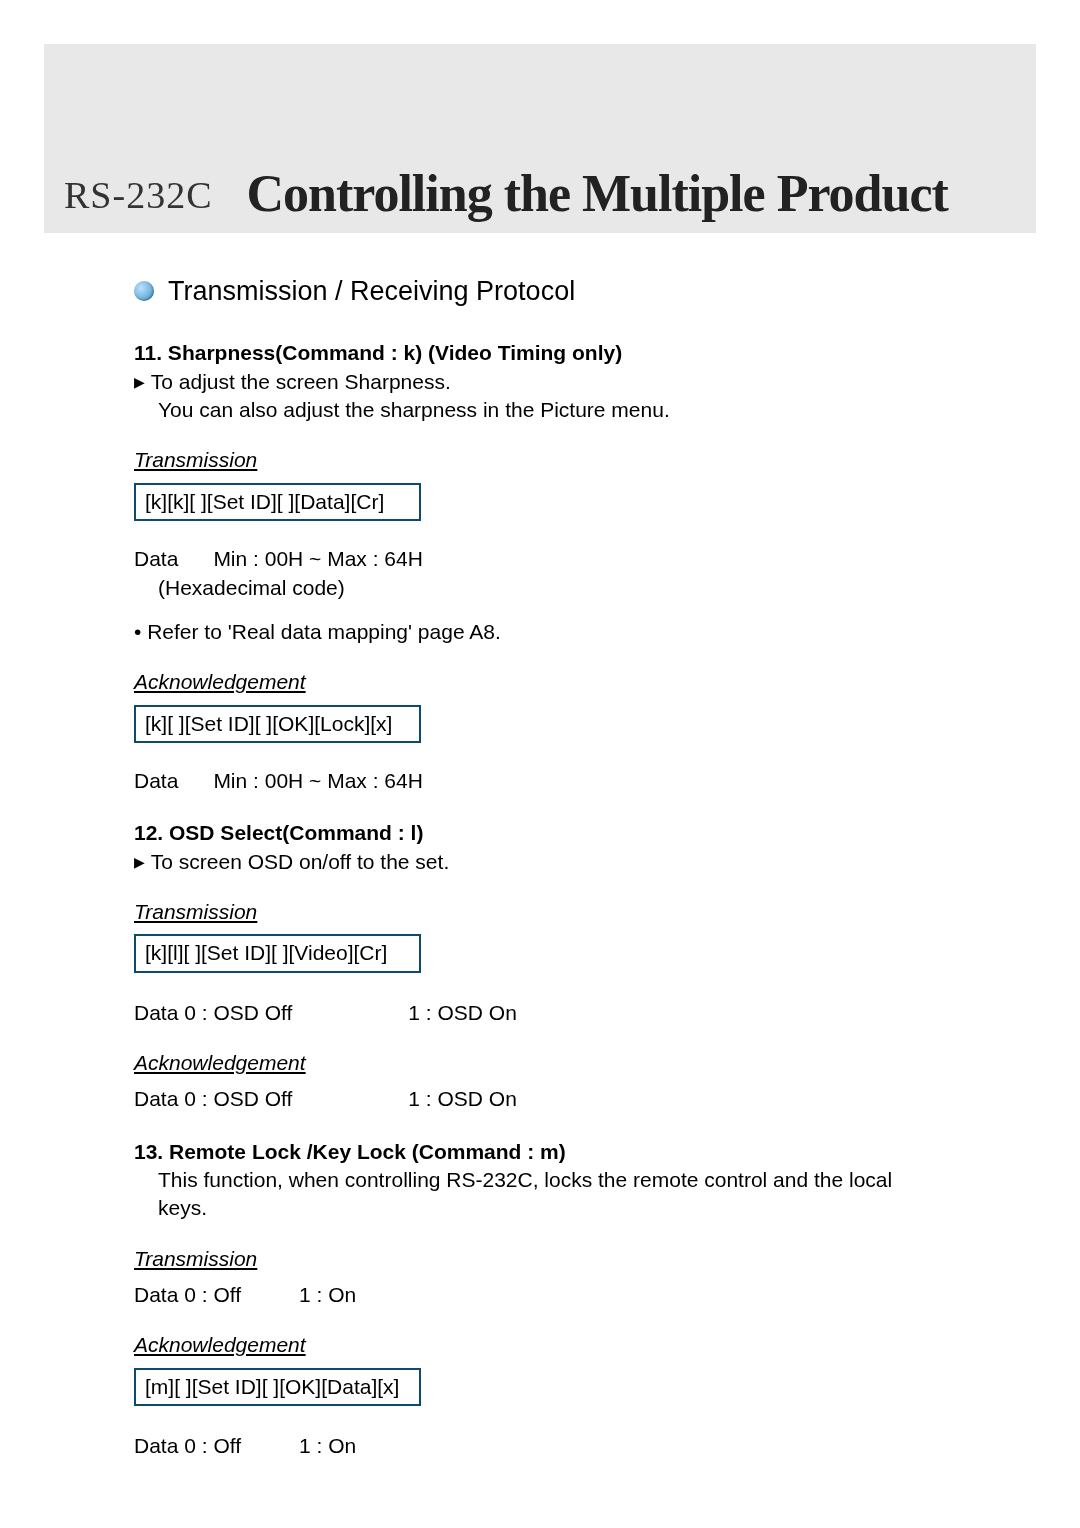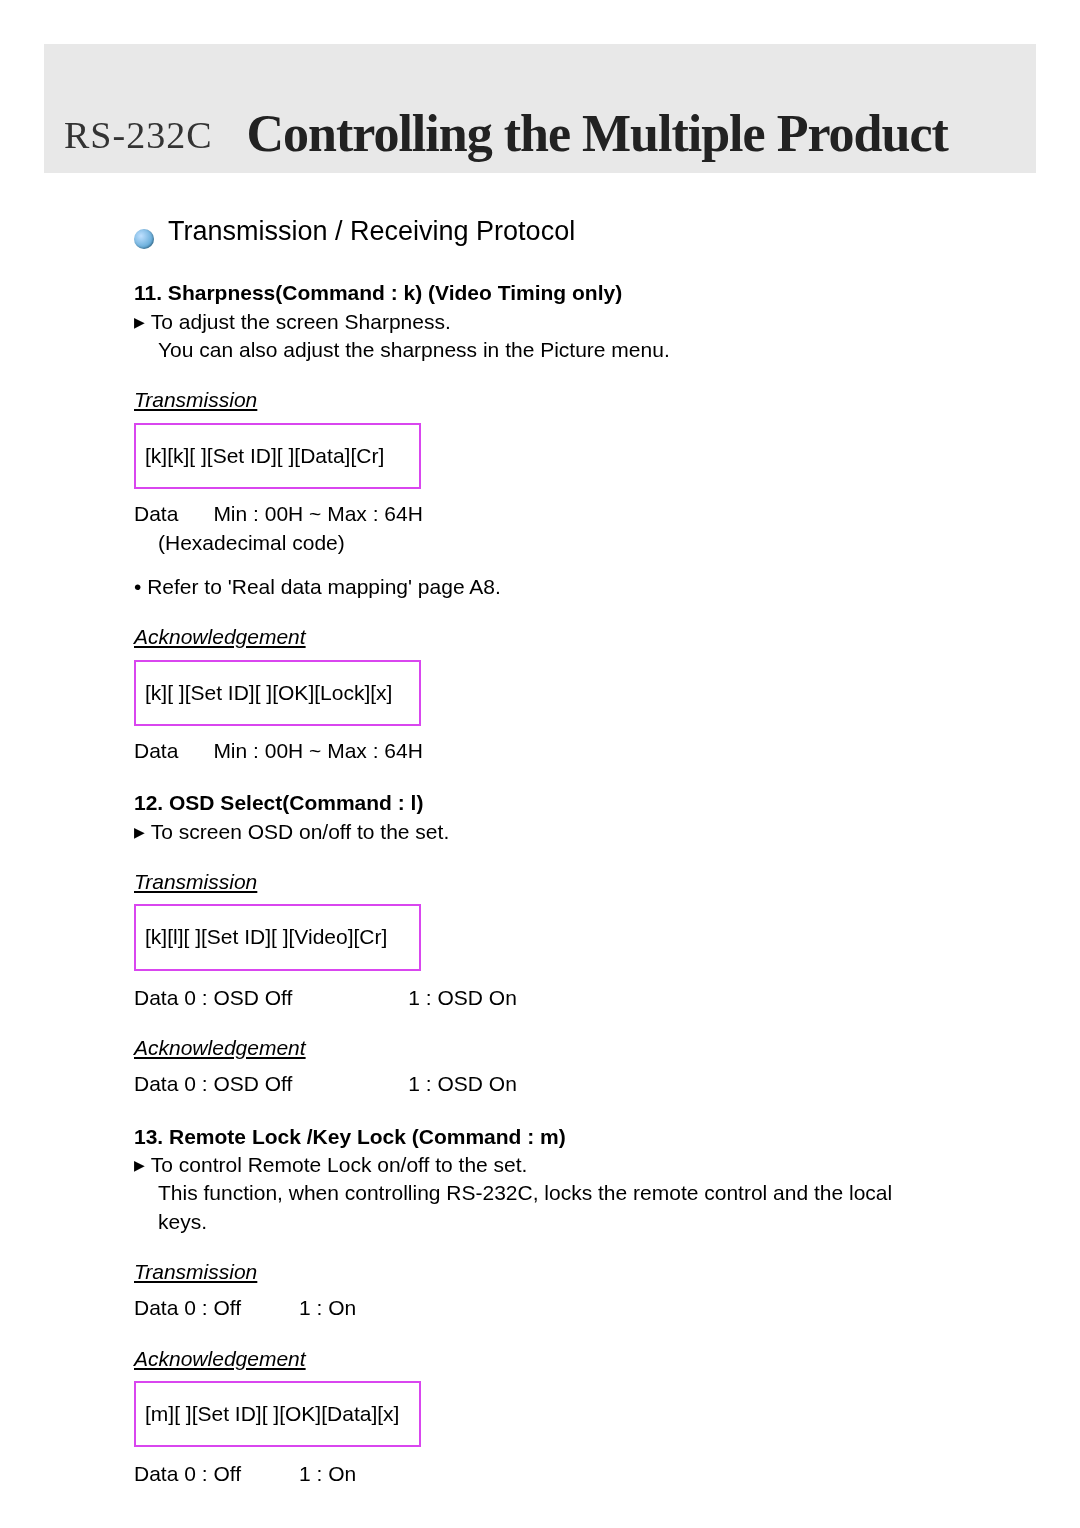--- a/index.html
+++ b/index.html
@@ -11,21 +11,21 @@
     width: 1080px;
   }
   .page {
     padding: 44px 44px 60px 44px;
     background: #fff;
   }
   .header {
     background: #e8e8e8;
     display: flex;
     align-items: flex-end;
-    padding: 60px 20px 10px 20px;
+    padding: 120px 20px 10px 20px;
     margin-bottom: 40px;
   }
   .header-sub {
     font-family: "Times New Roman", Times, serif;
     font-size: 38px;
     color: #333;
     letter-spacing: 1px;
     padding-bottom: 6px;
     white-space: nowrap;
   }
@@ -38,21 +38,21 @@
     margin-left: 34px;
     white-space: nowrap;
   }
   .content {
     padding: 0 90px 0 90px;
     font-size: 21px;
     line-height: 1.35;
   }
   .section-title-row {
     display: flex;
-    align-items: flex-end;
+    align-items: center;
     margin-bottom: 30px;
   }
   .bullet-big {
     width: 20px;
     height: 20px;
     border-radius: 50%;
     background: radial-gradient(circle at 35% 35%, #bfe0ff 0%, #5fa8d6 70%, #2c6b94 100%);
     box-shadow: inset -1px -1px 2px rgba(0,0,0,0.3);
     margin-right: 14px;
   }
@@ -73,25 +73,25 @@
   .indent {
     margin-left: 24px;
   }
   .label-sub {
     font-style: italic;
     text-decoration: underline;
     margin-top: 22px;
     margin-bottom: 8px;
   }
   .cmd-box {
-    border: 2px solid #d946ef;
-    padding: 17px 9px;
+    border: 2px solid #0c4a6e;
+    padding: 3px 9px;
     display: inline-block;
     min-width: 265px;
-    margin-bottom: 11px;
+    margin-bottom: 24px;
   }
   .data-row {
     display: flex;
     gap: 116px;
     margin-top: 2px;
   }
   .mt16 { margin-top: 16px; }
 </style>
 </head>
 <body>
@@ -144,21 +144,20 @@
     </div>
 
     <div class="label-sub">Acknowledgement</div>
     <div class="data-row">
       <span>Data 0 : OSD Off</span>
       <span>1 : OSD On</span>
     </div>
 
     
     <div class="cmd-title">13. Remote Lock /Key Lock (Command : m)</div>
-    <div class="arrow-line">To control Remote Lock on/off to the set.</div>
     <div class="indent">This function, when controlling RS-232C, locks the remote control and the local keys.</div>
 
     <div class="label-sub">Transmission</div>
     <div class="data-row" style="gap:58px">
       <span>Data 0 : Off</span>
       <span>1 : On</span>
     </div>
 
     <div class="label-sub">Acknowledgement</div>
     <div class="cmd-box">[m][ ][Set ID][ ][OK][Data][x]</div>

